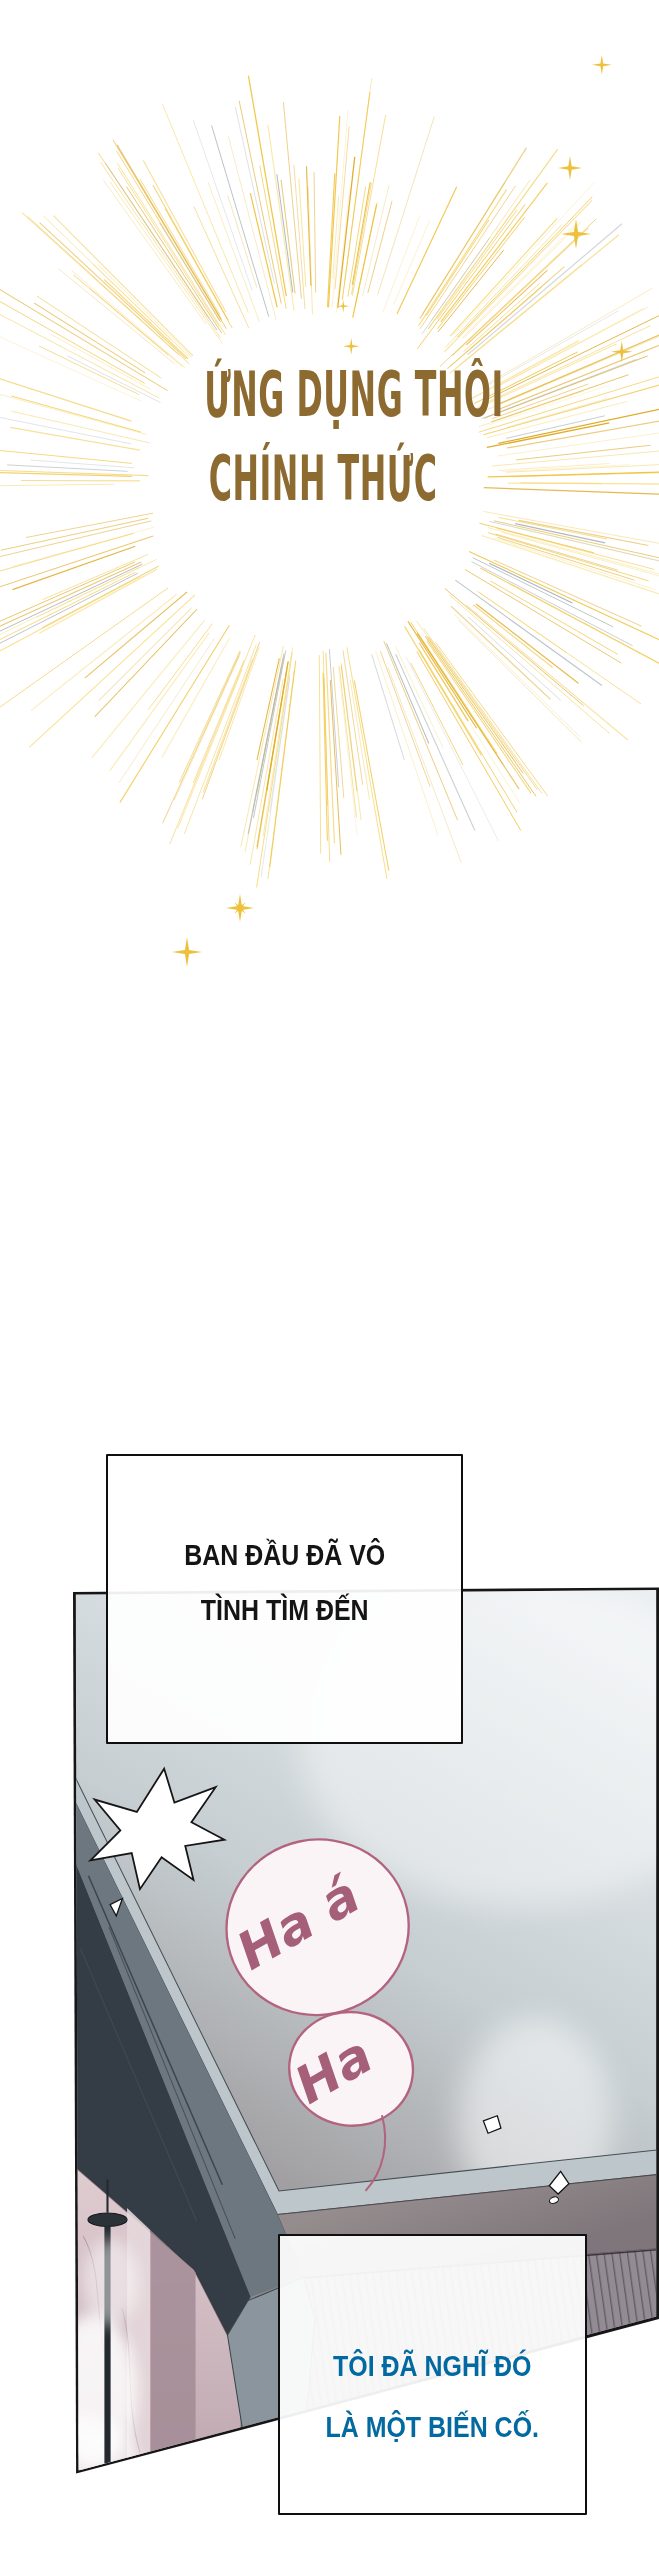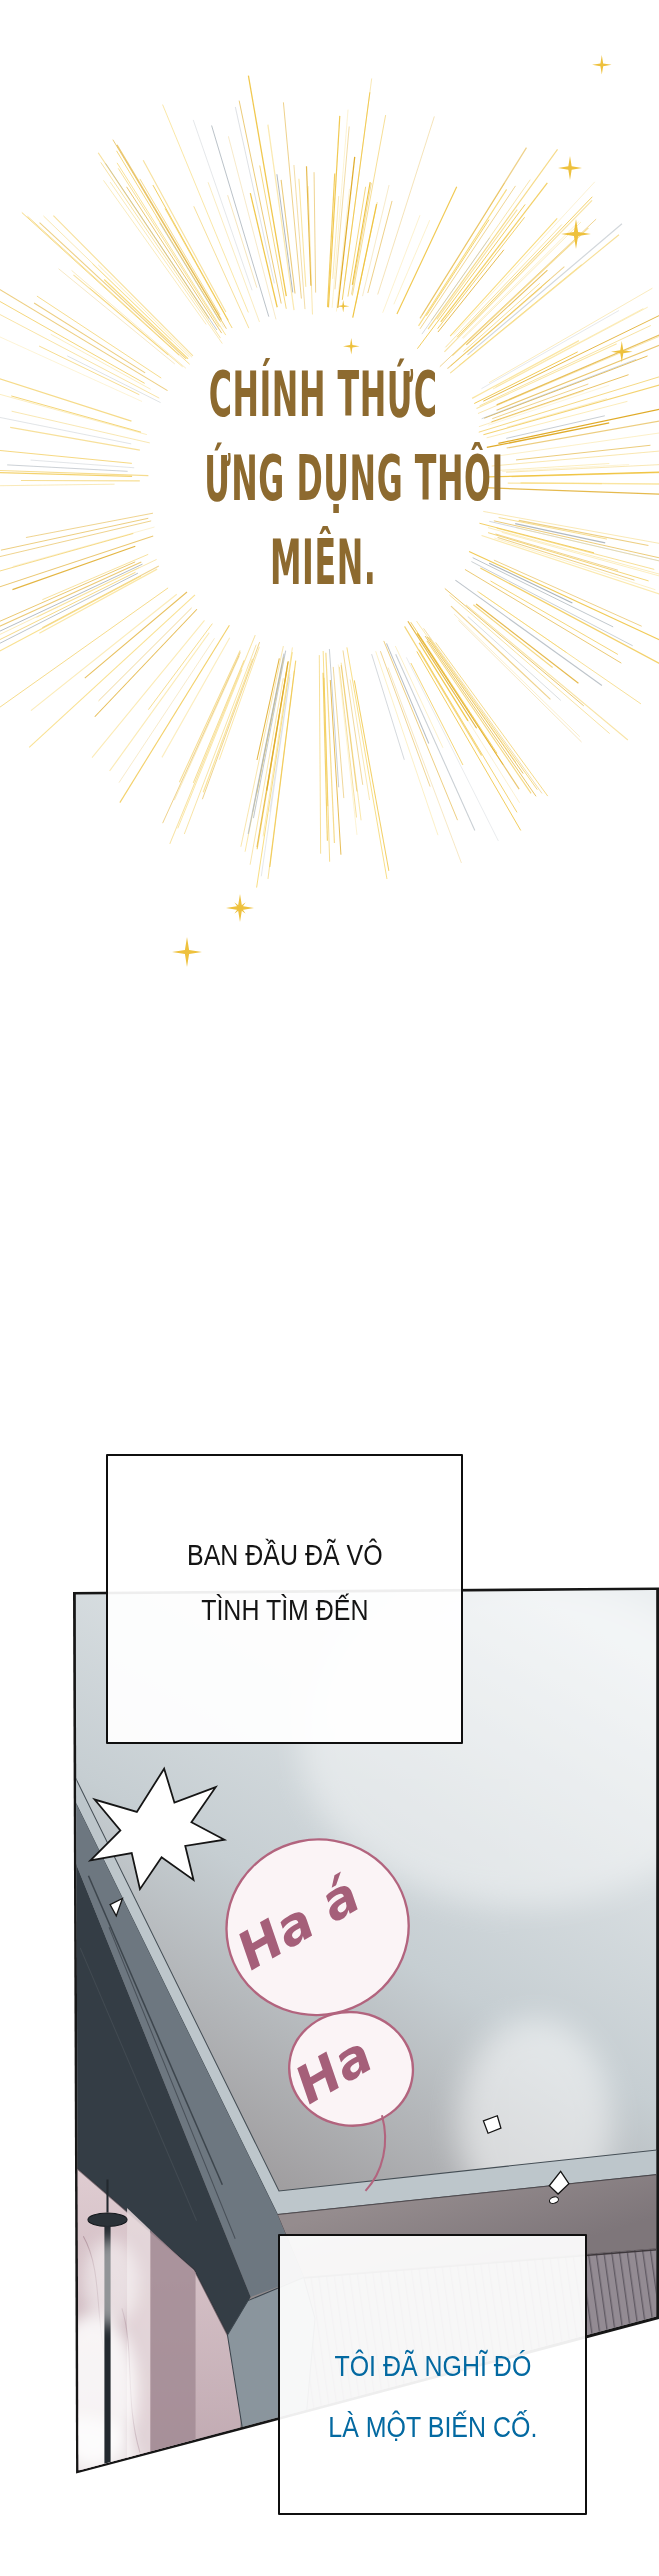--- a/index.html
+++ b/index.html
@@ -17,21 +17,21 @@
   .star{position:absolute;z-index:1;}
   .s4{position:absolute;left:0;top:0;width:100%;height:100%;
       clip-path:polygon(50% 0,57% 43%,100% 50%,57% 57%,50% 100%,43% 57%,0 50%,43% 43%);}
   .s4.rot{transform:rotate(45deg) scale(0.58);}
   
   .panel-svg{position:absolute;left:73px;top:1587px;z-index:1;}
   
   .narration{position:absolute;background:rgba(255,255,255,0.93);border:2.6px solid #0f0f0f;
         border-radius:1px;box-sizing:border-box;display:flex;flex-direction:column;
         justify-content:center;align-items:center;text-align:center;
-        font-family:"Liberation Sans",sans-serif;font-weight:400;font-size:26px;
+        font-family:"Liberation Sans",sans-serif;font-weight:700;font-size:26px;
         color:#141414;z-index:3;}
   .narration .inner{display:block;}
   .narration .ln{display:block;transform:scale(0.96,1.12);white-space:nowrap;letter-spacing:0px;}
   .n1{left:106px;top:1454px;width:357px;height:290px;line-height:55px;}
   .n1 .inner{transform:translateY(-16.5px);}
   .n2{left:278px;top:2234px;width:309px;height:281px;line-height:61px;}
   .n2 .inner{transform:translateY(21.6px);}
 </style>
 </head>
 <body>
@@ -331,23 +331,22 @@
       <line x1="938.9" y1="844.2" x2="1341.1" y2="730.5" stroke="#f0c440" stroke-width="2.09" opacity="0.74"></line>
       <line x1="945.2" y1="850.2" x2="1218.7" y2="779.3" stroke="#f8da78" stroke-width="1.77" opacity="0.55"></line>
       <line x1="983.3" y1="851.2" x2="1174.7" y2="807.3" stroke="#a7b0b8" stroke-width="1.88" opacity="0.65"></line>
       <line x1="968.0" y1="861.0" x2="1284.1" y2="794.1" stroke="#e0ab28" stroke-width="2.50" opacity="1.00"></line>
       <line x1="945.6" y1="868.9" x2="1183.3" y2="821.0" stroke="#e0ab28" stroke-width="2.49" opacity="0.99"></line>
       <line x1="984.1" y1="870.0" x2="1383.2" y2="799.3" stroke="#e0ab28" stroke-width="2.24" opacity="0.59"></line>
       <line x1="966.0" y1="885.5" x2="1342.9" y2="831.9" stroke="#f8da78" stroke-width="1.49" opacity="0.53"></line>
     </svg>
 
   <div class="burst-caption" style="color: rgb(141, 106, 47);">
+    <div class="tl"><span>ỨNG DỤNG THÔI</span></div>
     <div class="tl"><span>CHÍNH THỨC</span></div>
-    <div class="tl"><span>ỨNG DỤNG THÔI</span></div>
-    <div class="tl"><span>MIÊN.</span></div>
   </div>
 
   <div class="star" style="left:592px;top:55px;width:19.6px;height:19.6px">
       <div class="s4" style="background: rgb(238, 193, 61);"></div>
     </div>
   <div class="star" style="left:558px;top:156px;width:24px;height:24px">
       <div class="s4" style="background: rgb(238, 193, 61);"></div>
     </div>
   <div class="star" style="left:561px;top:219px;width:30px;height:30px">
       <div class="s4" style="background: rgb(238, 193, 61);"></div>

